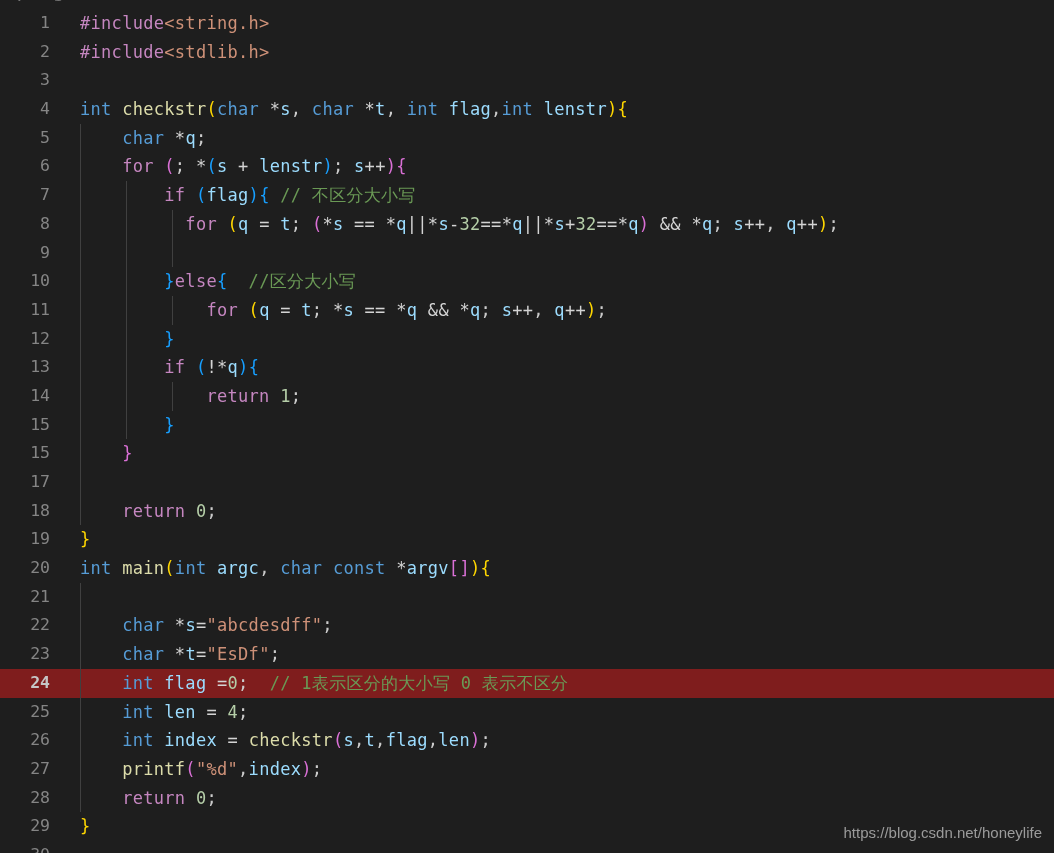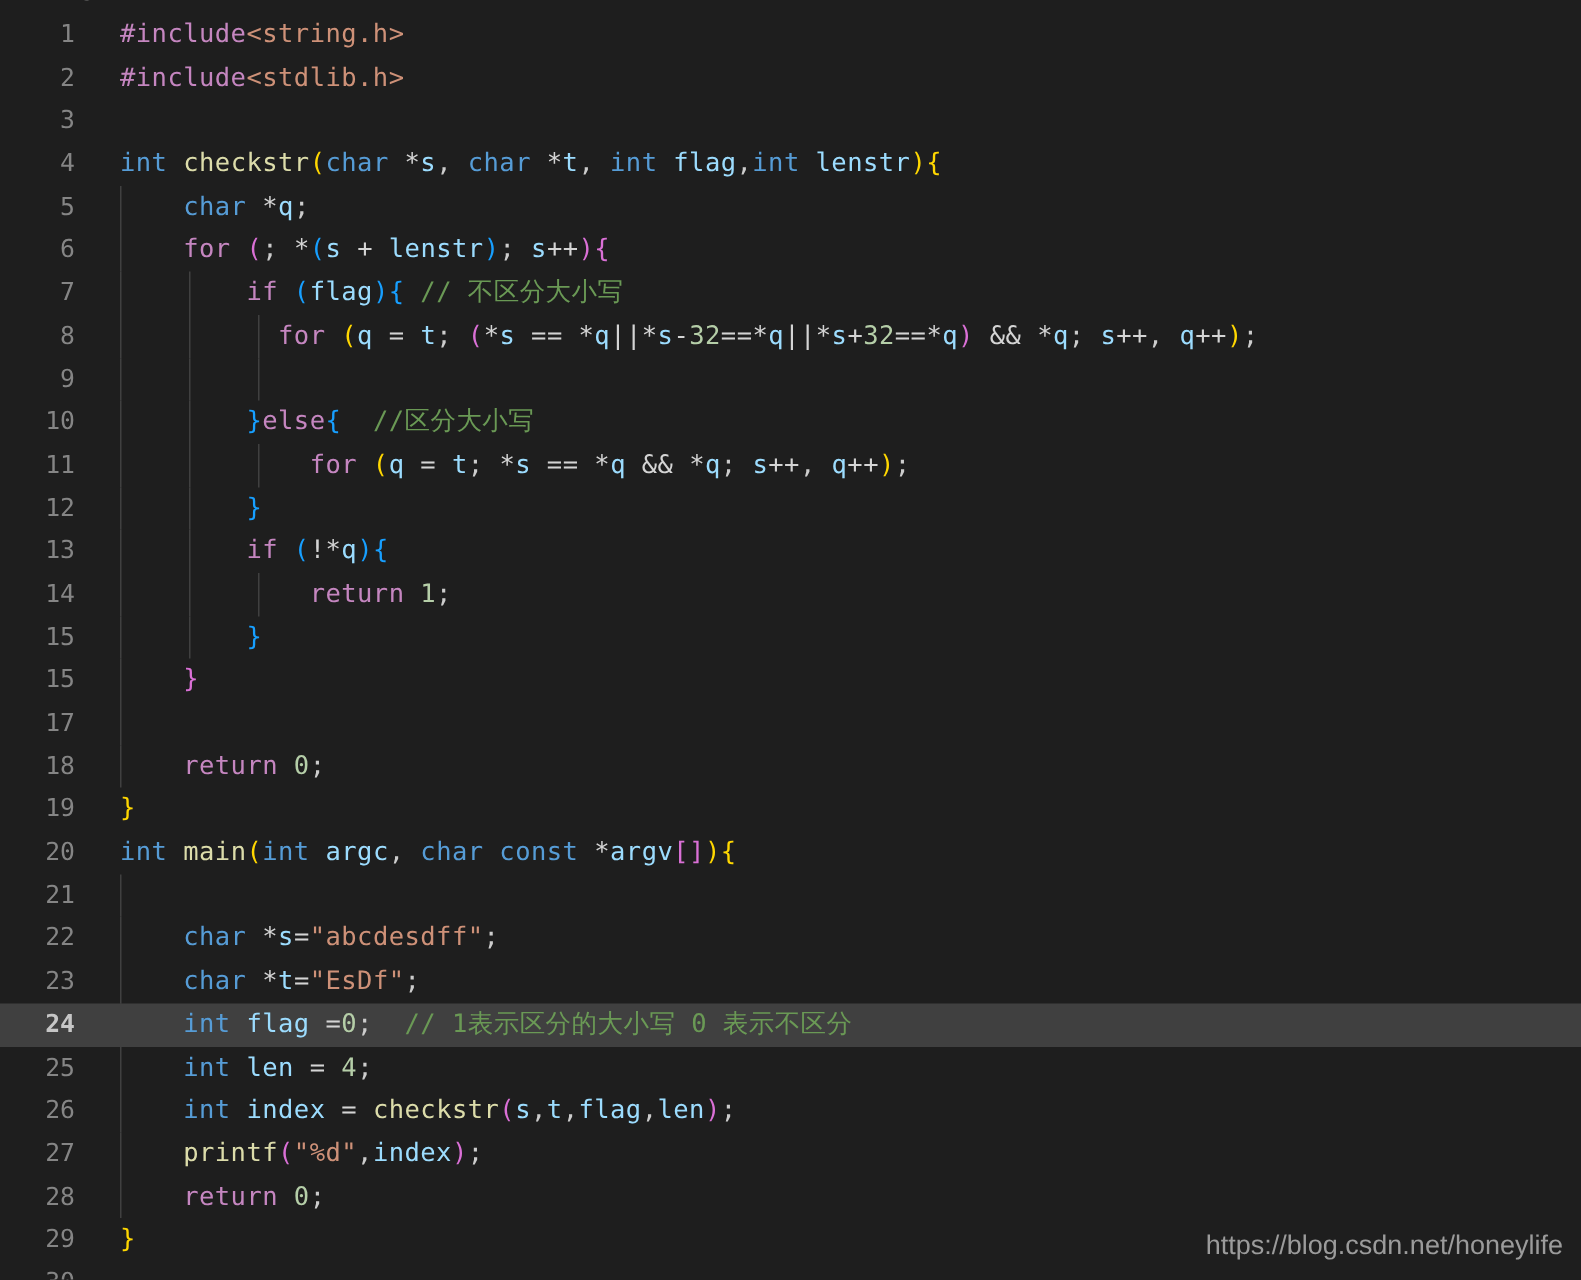--- a/index.html
+++ b/index.html
@@ -49,21 +49,21 @@
     width: 1054px;
   }
   .row {
     position: relative;
     height: 28.7px;
     line-height: 28.7px;
     white-space: pre;
     font-size: 17px;
   }
   .row.active {
-    background: #404040;
+    background: #7f1d1d;
   }
 
   .gutter {
     position: absolute;
     left: 0;
     top: 0;
     width: 50px;
     text-align: right;
     color: #858585;
     font-size: 16.5px;
@@ -116,21 +116,21 @@
   .t-br1      { color: #da70d6; }
   .t-br2      { color: #179fff; }
   .t-plain    { color: #d4d4d4; }
 
   
   .watermark {
     position: absolute;
     right: 12px;
     bottom: 12px;
     color: #9b9b9b;
-    font-size: 18px;
+    font-size: 15px;
     font-family: "Liberation Sans", sans-serif;
     user-select: none;
   }
 </style>
 </head>
 <body>
 
 <div id="editor">
 
   <div class="top-sliver">

